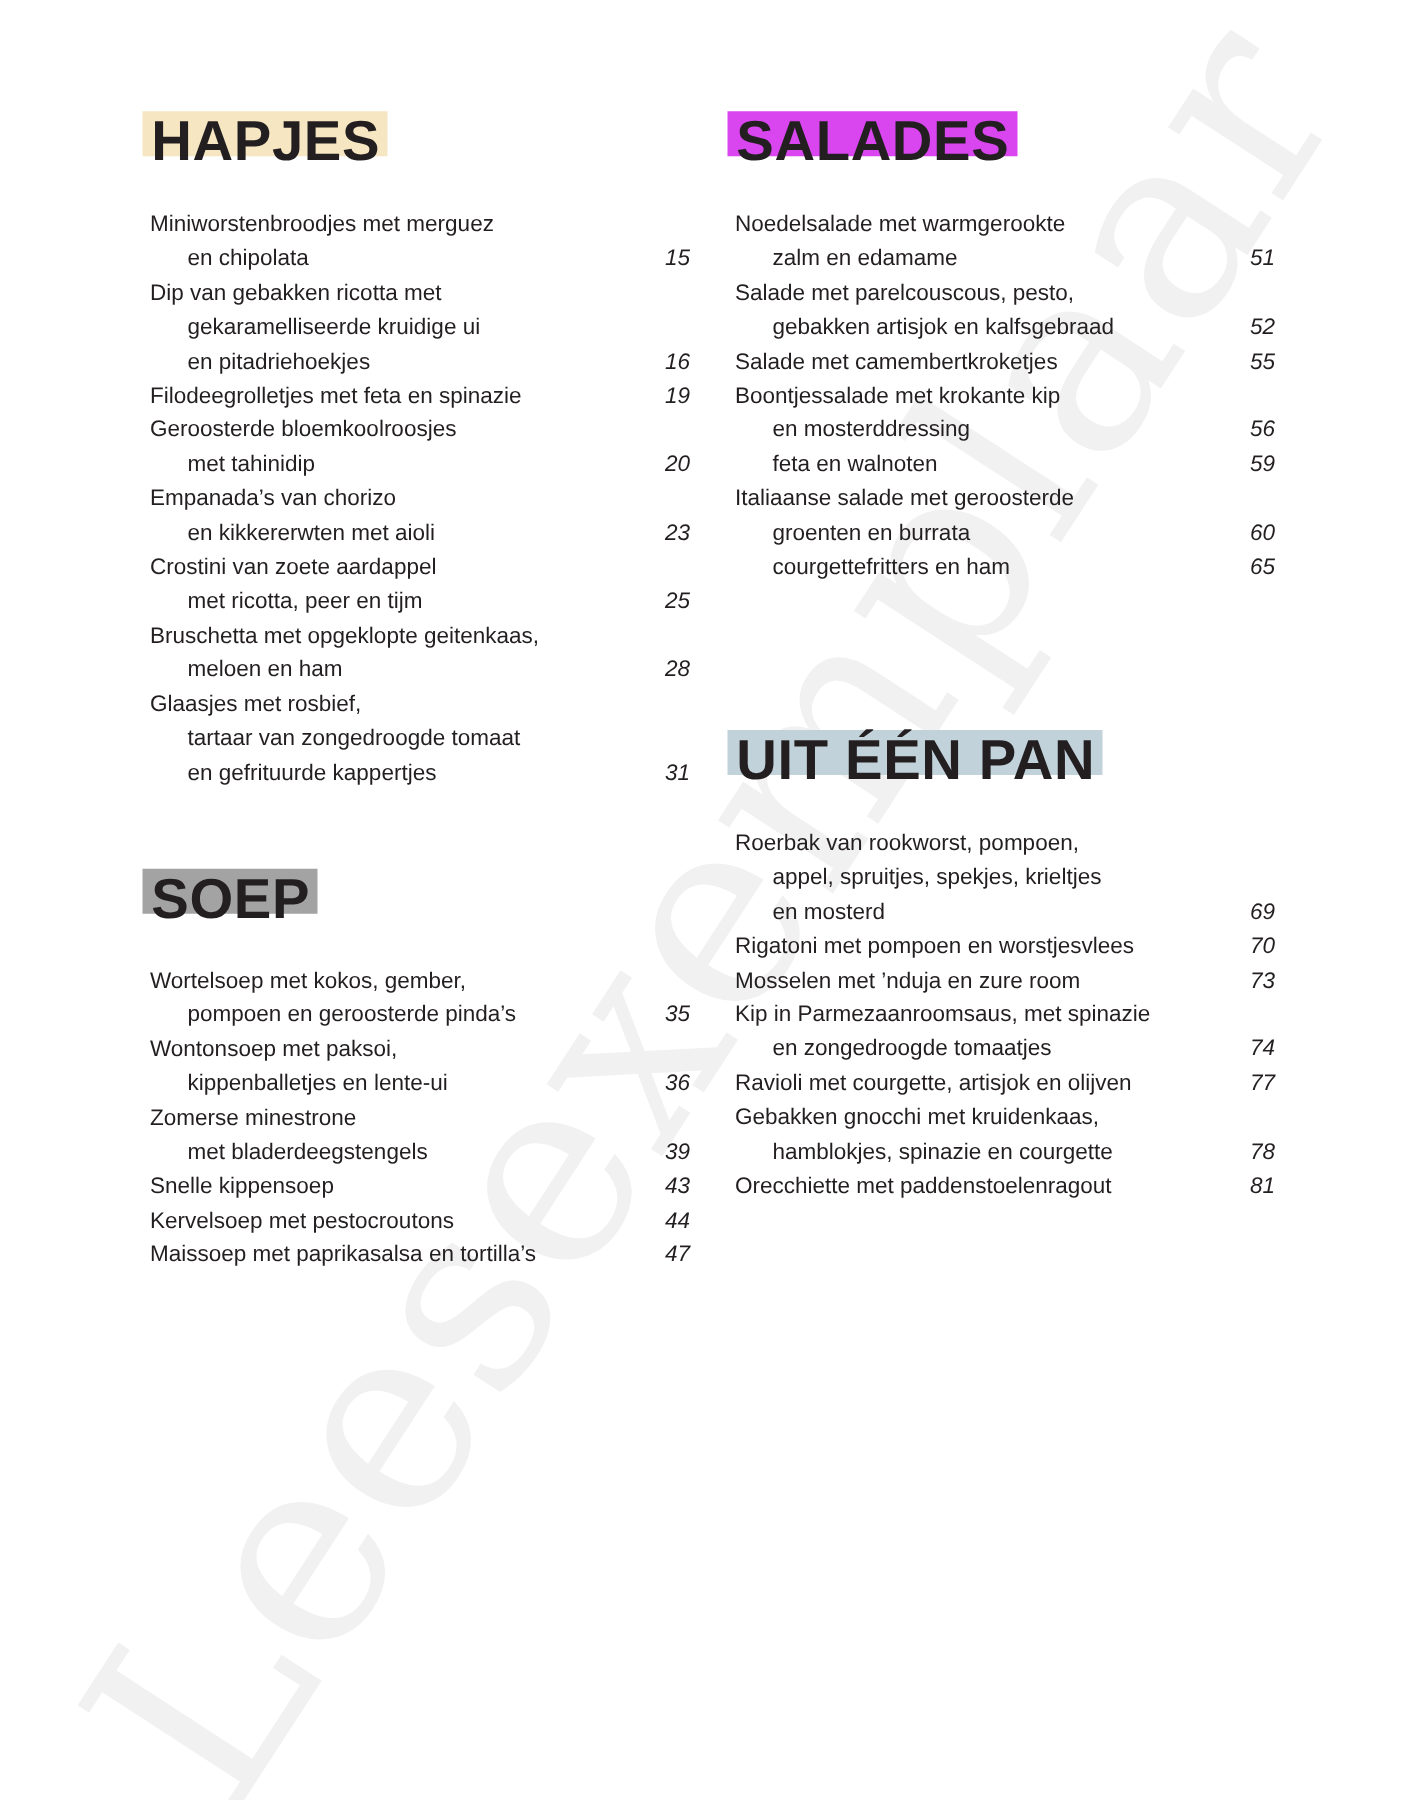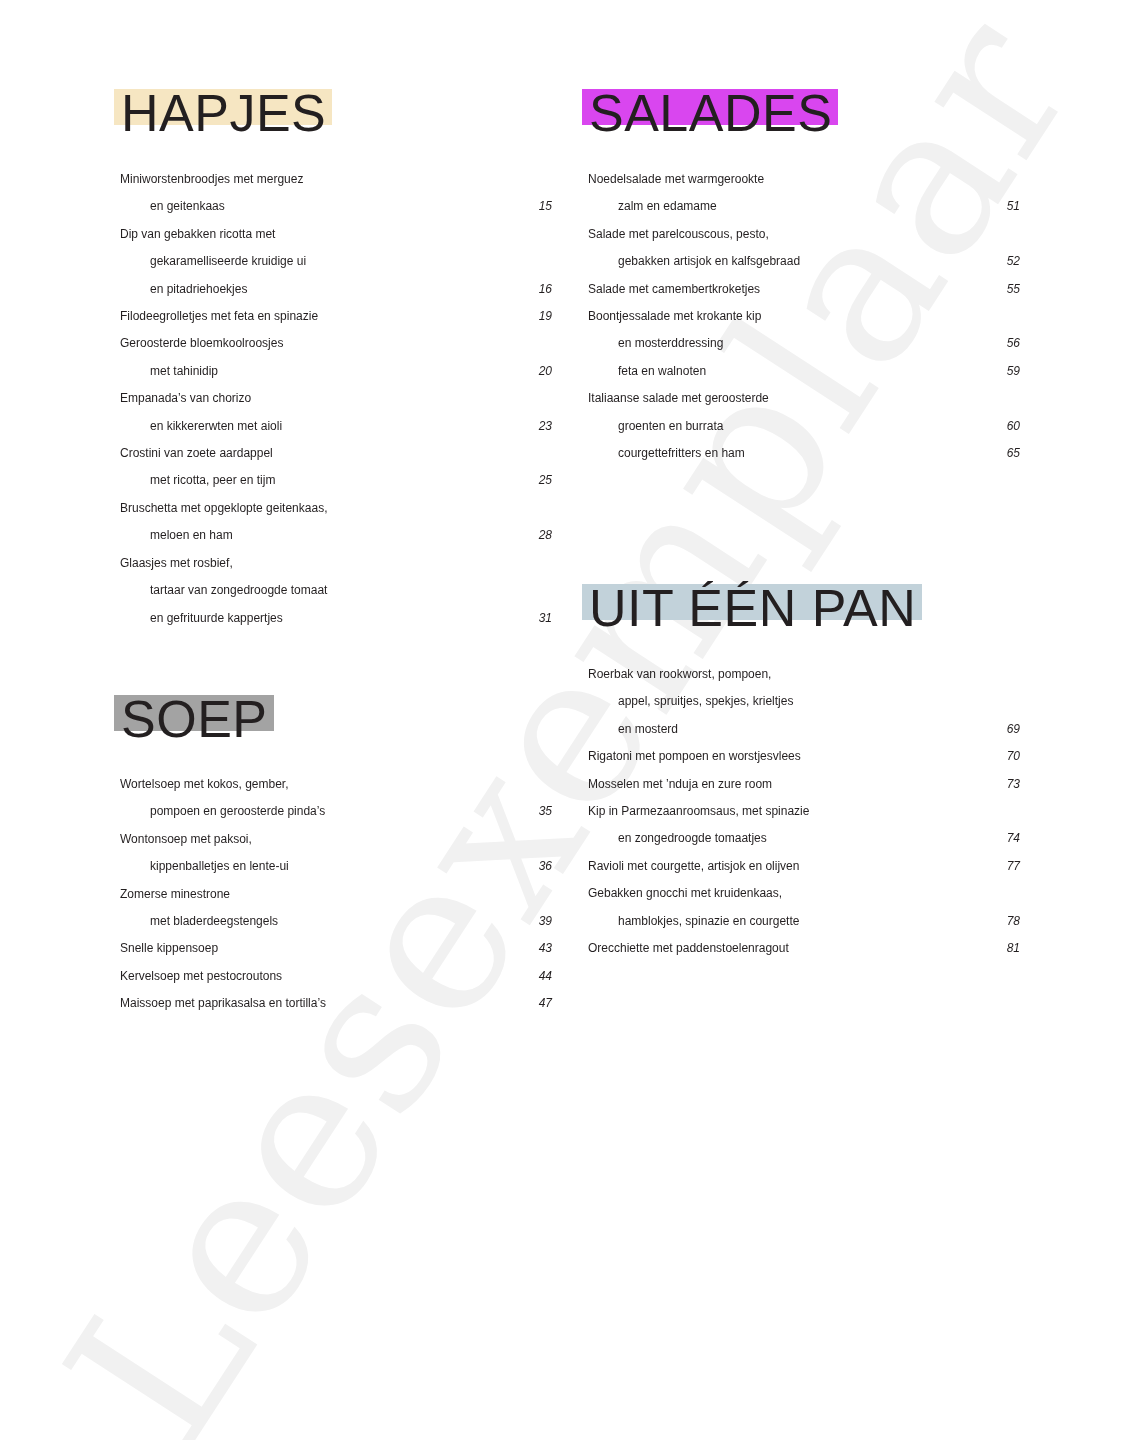--- a/index.html
+++ b/index.html
@@ -35,32 +35,32 @@
       white-space: nowrap;
       letter-spacing: 2px;
     }
     .section {
       position: absolute;
       z-index: 1;
     }
     .heading {
       display: inline-block;
       font-family: "Liberation Sans", "DejaVu Sans", sans-serif;
-      font-weight: 400;
-      font-size: 52px;
+      font-weight: 700;
+      font-size: 45px;
       line-height: 48px;
       height: 36px;
       padding: 0 6px 0 7px;
       color: #231f20;
       letter-spacing: 0.5px;
     }
     .entries {
       position: absolute;
       left: 6px;
-      font-size: 12px;
+      font-size: 18px;
       line-height: 27.4px;
       color: #231f20;
     }
     .entry {
       position: relative;
     }
     .line {
       display: block;
       white-space: nowrap;
     }
@@ -93,21 +93,21 @@
 
 <div class="watermark">
   <div class="watermark-text">Leesexemplaar</div>
 </div>
 
 <div class="section" id="sec-hapjes">
   <div class="heading" style="background: rgb(246, 230, 194);">HAPJES</div>
   <div class="entries">
       <div class="entry">
         <span class="line">Miniworstenbroodjes met merguez</span>
-        <span class="line indent">en geitenkaas</span>
+        <span class="line indent">en chipolata</span>
         <span class="page">15</span>
       </div>
       <div class="entry">
         <span class="line">Dip van gebakken ricotta met</span>
         <span class="line indent">gekaramelliseerde kruidige ui</span>
         <span class="line indent">en pitadriehoekjes</span>
         <span class="page">16</span>
       </div>
       <div class="entry">
         <span class="line">Filodeegrolletjes met feta en spinazie</span>

